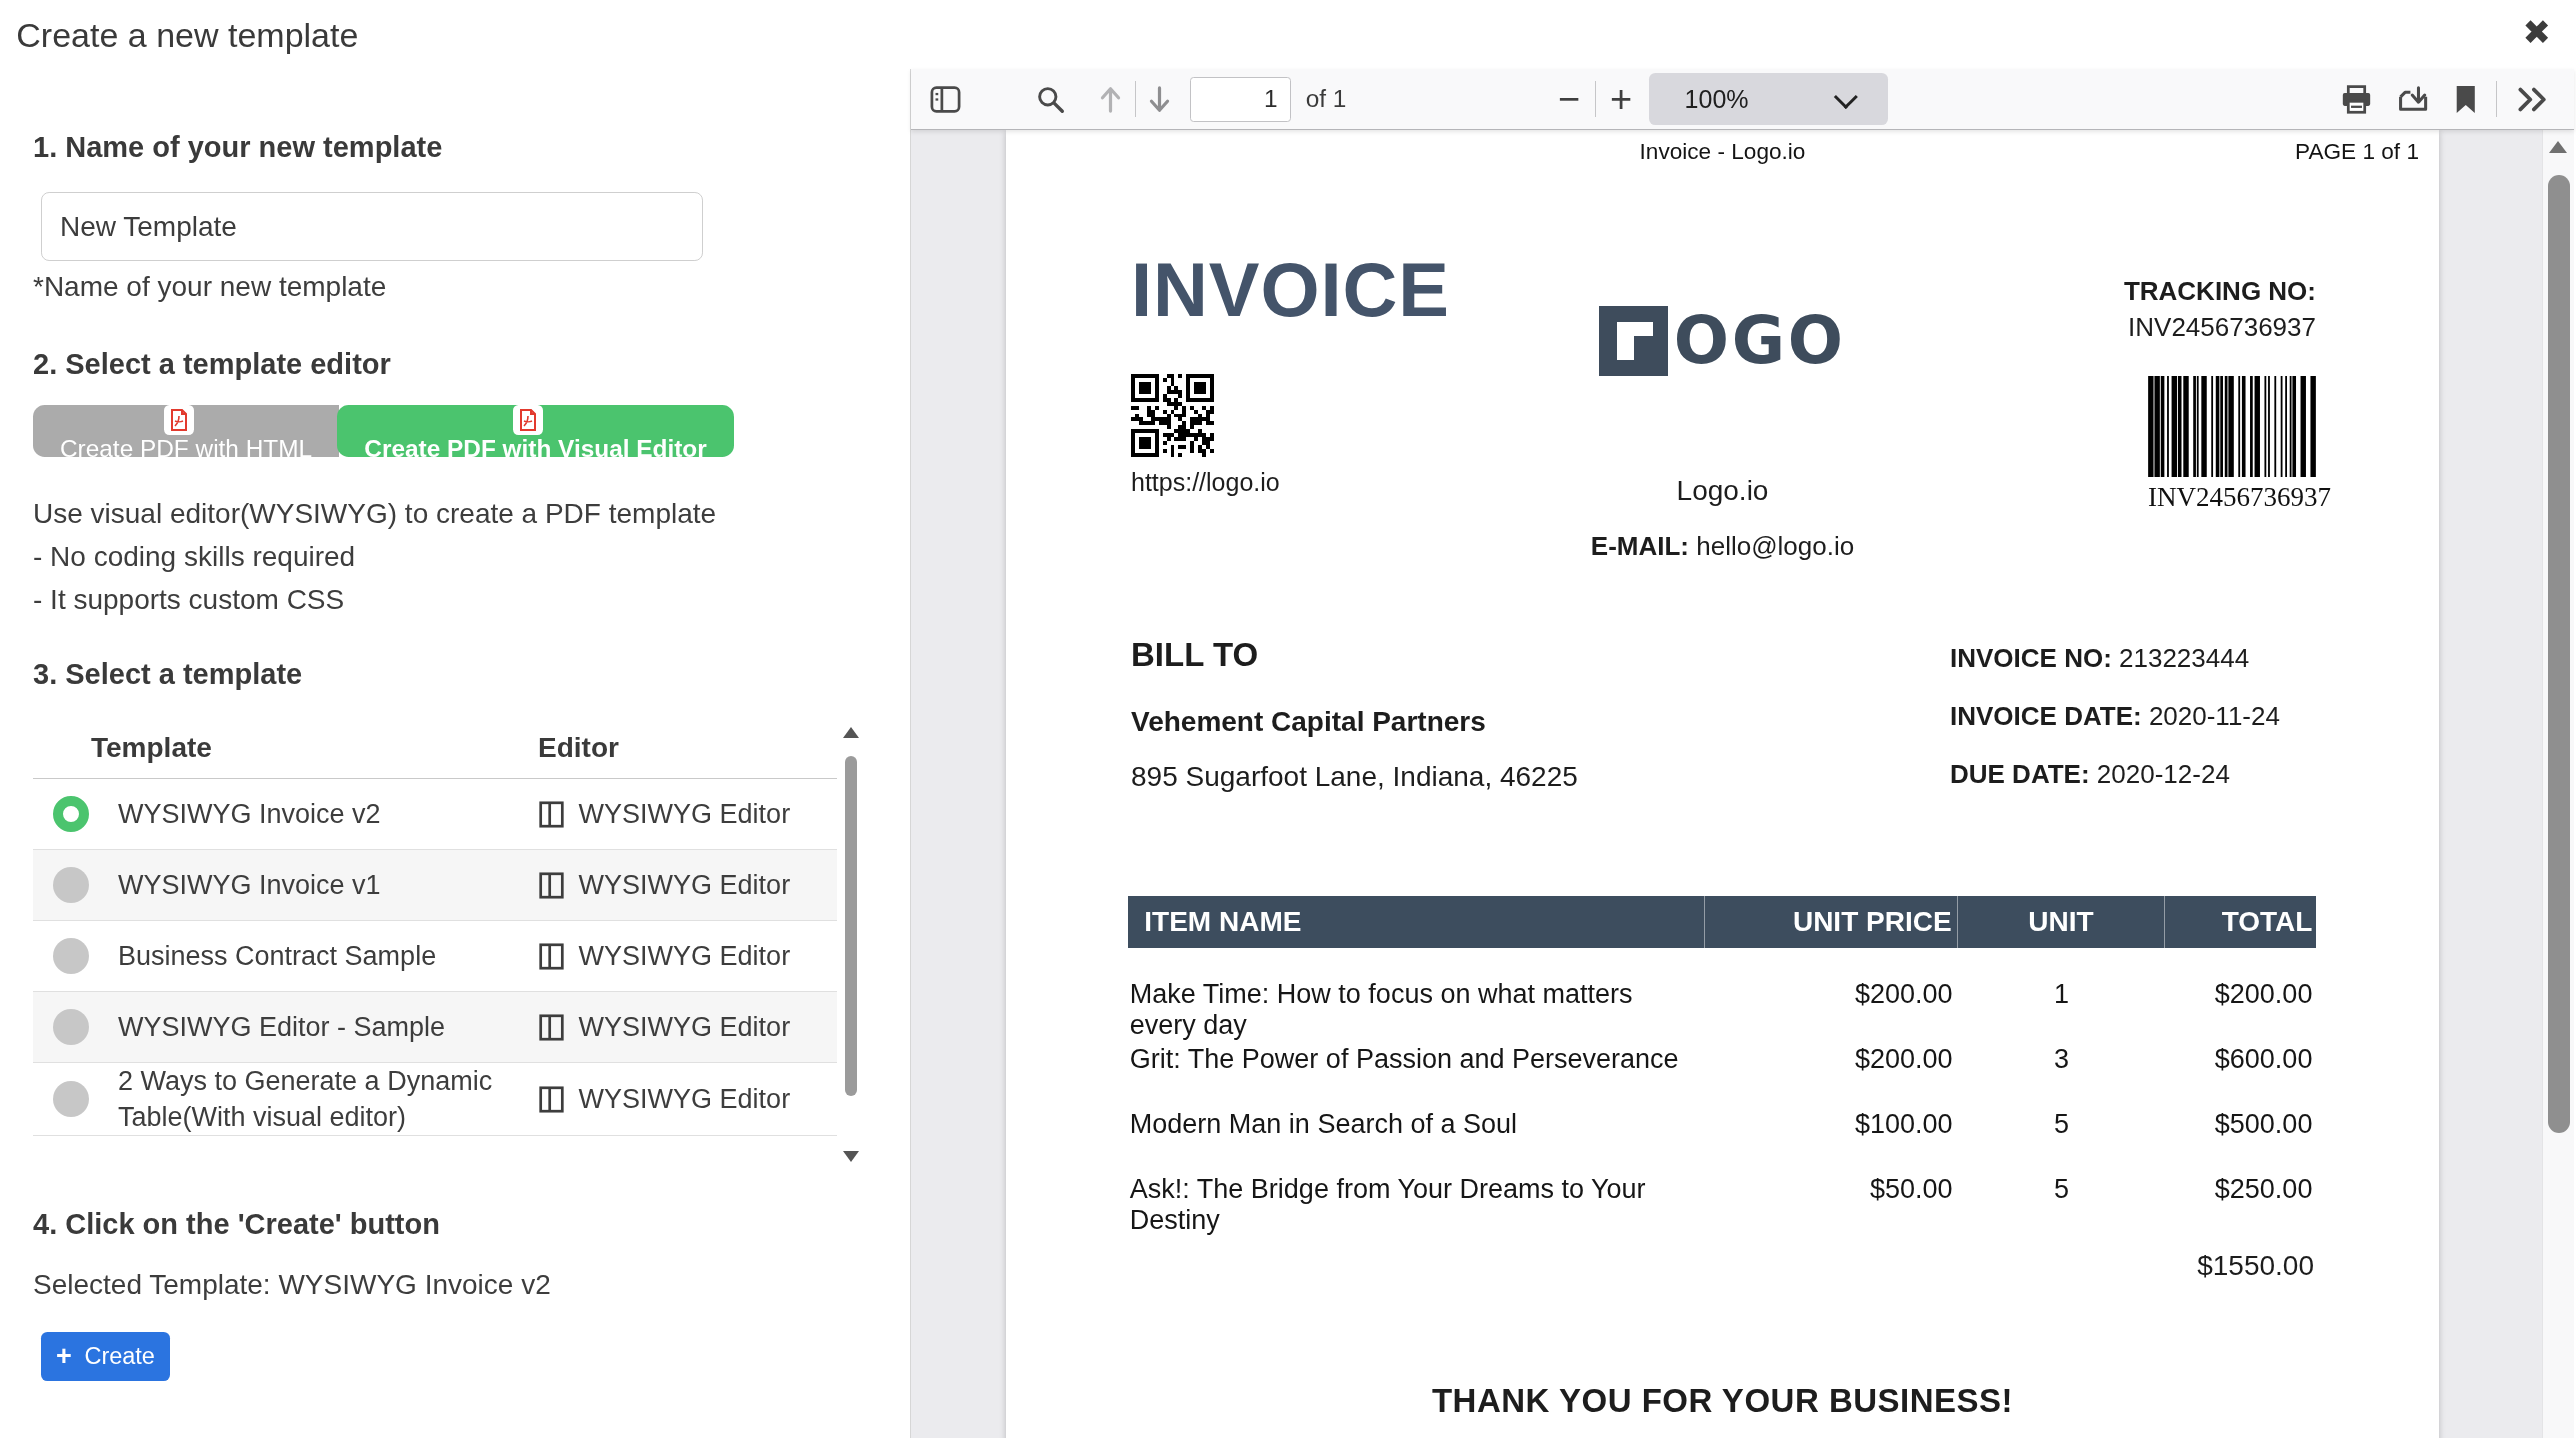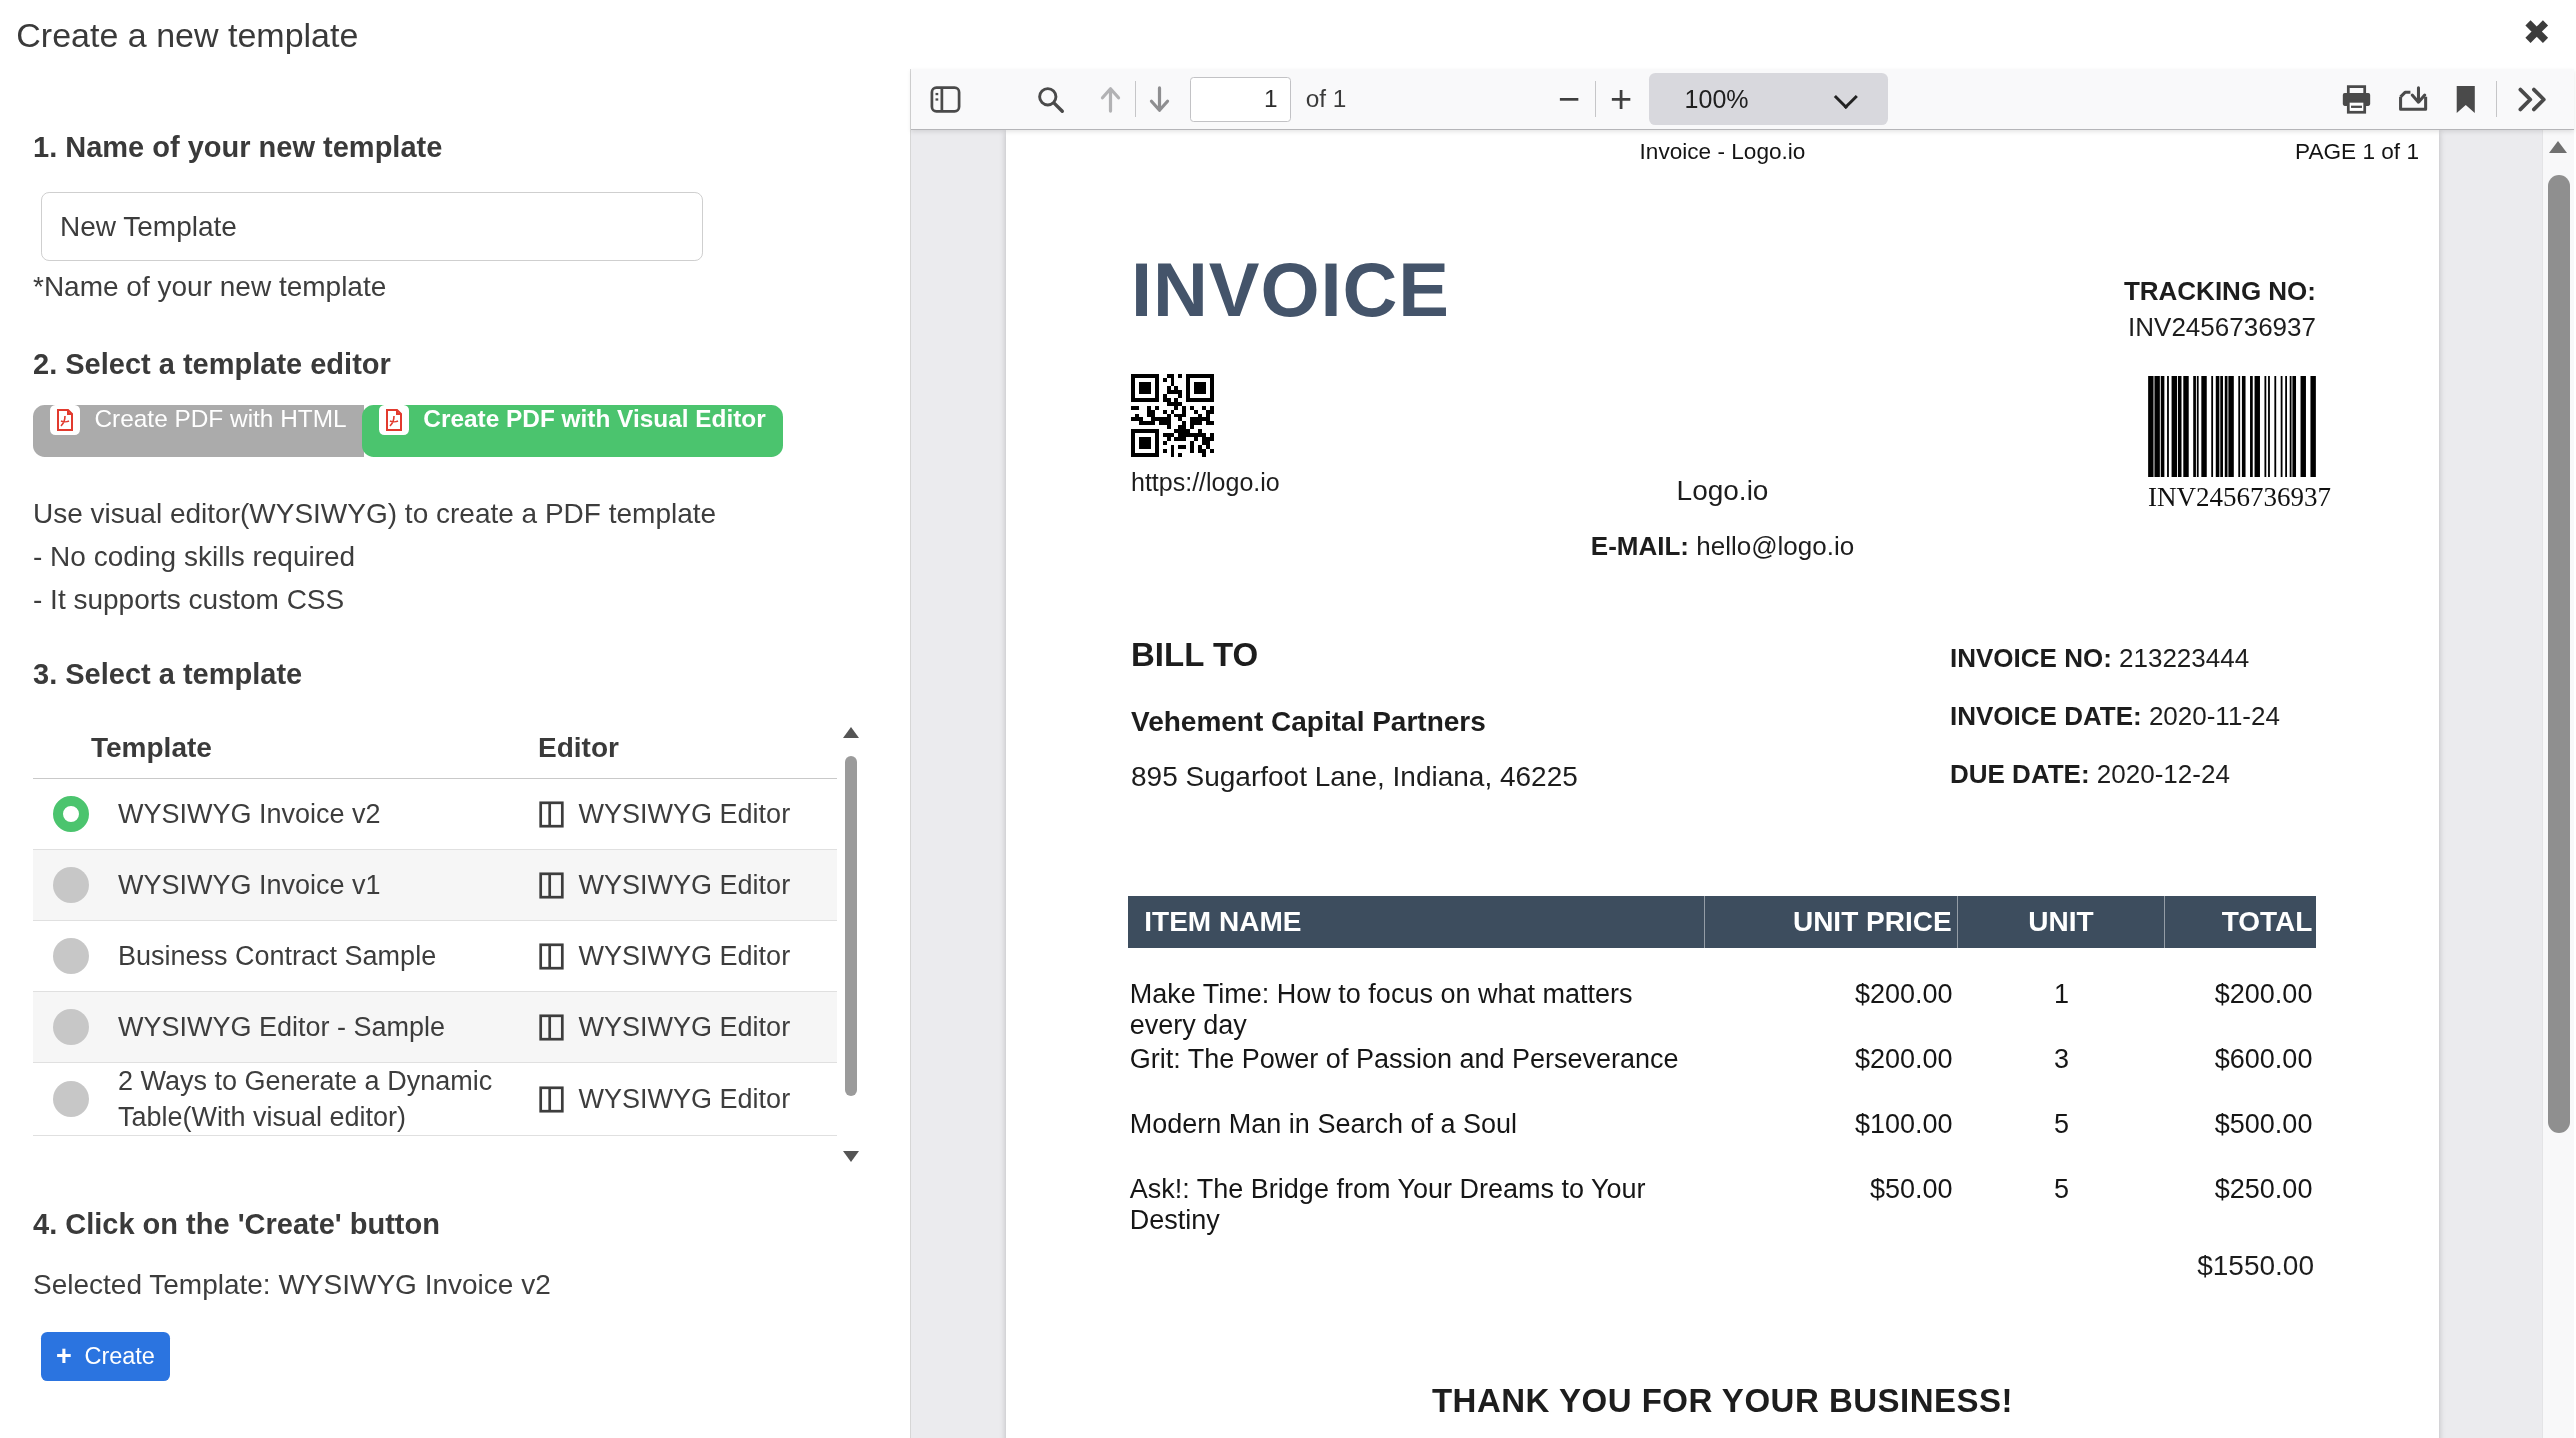--- a/index.html
+++ b/index.html
@@ -16,21 +16,21 @@
   .sec-head{position:absolute;left:33px;font-size:29px;font-weight:bold;color:#3a3a3a;}
   .h-step1{top:131px;}
   .name-input{
     position:absolute;left:41px;top:192px;width:662px;height:69px;box-sizing:border-box;
     border:1.8px solid #cfcfcf;border-radius:8.1px;font-size:28px;color:#3c3c3c;
     padding:0 0 0 18px;font-family:"Liberation Sans",sans-serif;outline:none;background:#fff;
   }
   .input-hint{position:absolute;left:33px;top:271px;font-size:28px;color:#3d3d3d;}
   .h-step2{top:348px;}
   .editor-buttons{position:absolute;left:33px;top:405px;height:52px;display:flex;align-items:stretch;}
-  .btn-editor{display:flex;align-items:flex-start;font-size:24.4px;color:#fff;padding:0 17px;cursor:pointer;white-space:nowrap;}
+  .btn-editor{display:flex;align-items:center;font-size:24.4px;color:#fff;padding:0 27px;cursor:pointer;white-space:nowrap;flex-direction:column;}
   .btn-html{background:#ababab;border-radius:11.7px 0 0 11.7px;}
   .btn-visual{background:#4bc46e;border-radius:11.7px;margin-left:-1.8px;font-weight:bold;}
   .pdf-chip{width:30px;height:30px;background:#fff;border-radius:5.4px;margin-right:14.5px;display:flex;align-items:center;justify-content:center;flex:0 0 auto;}
   .step2-desc{position:absolute;left:33px;top:492px;font-size:28px;color:#3d3d3d;line-height:43px;}
   .h-step3{top:658px;}
   
   .template-list{position:absolute;left:33px;top:718px;width:828px;}
   .list-header{display:flex;height:60px;align-items:center;font-size:28px;font-weight:bold;color:#3a3a3a;border-bottom:1.8px solid #c9c9c9;width:804px;}
   .col-template{width:505px;box-sizing:border-box;padding-left:58px;}
   .col-editor{flex:1;}
@@ -337,20 +337,27 @@
   </div>
 
   <div class="pdf-body">
     <div class="pdf-page">
       <div class="doc">
         <div class="doc-header-title">Invoice - Logo.io</div>
         <div class="doc-header-page">PAGE 1 of 1</div>
 
         <div class="inv-title">INVOICE</div>
 
+        <div class="logo-block">
+          <div class="logo-mark">
+              <div class="cut1"></div>
+              <div class="cut2"></div>
+            </div>
+          <div class="logo-text">OGO</div>
+        </div>
 
         <div class="tracking">
           <div class="lbl">TRACKING NO:</div>
           <div>INV2456736937</div>
         </div>
 
         <div class="qr">
             <svg id="qr-svg" width="83" height="83" viewBox="0 0 21 21" shape-rendering="crispEdges">
               <g fill="#000">
                 <rect x="9" y="0" width="1" height="1"></rect>

